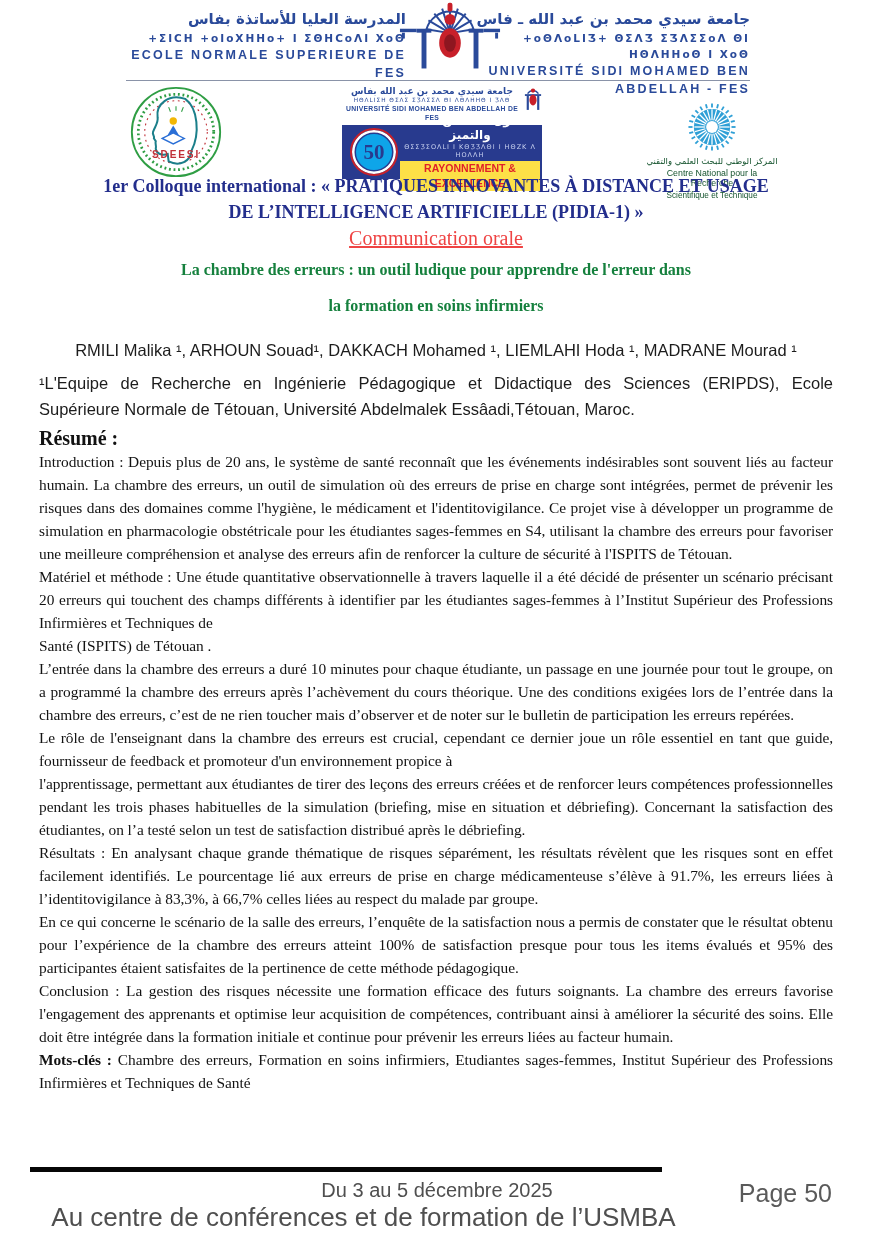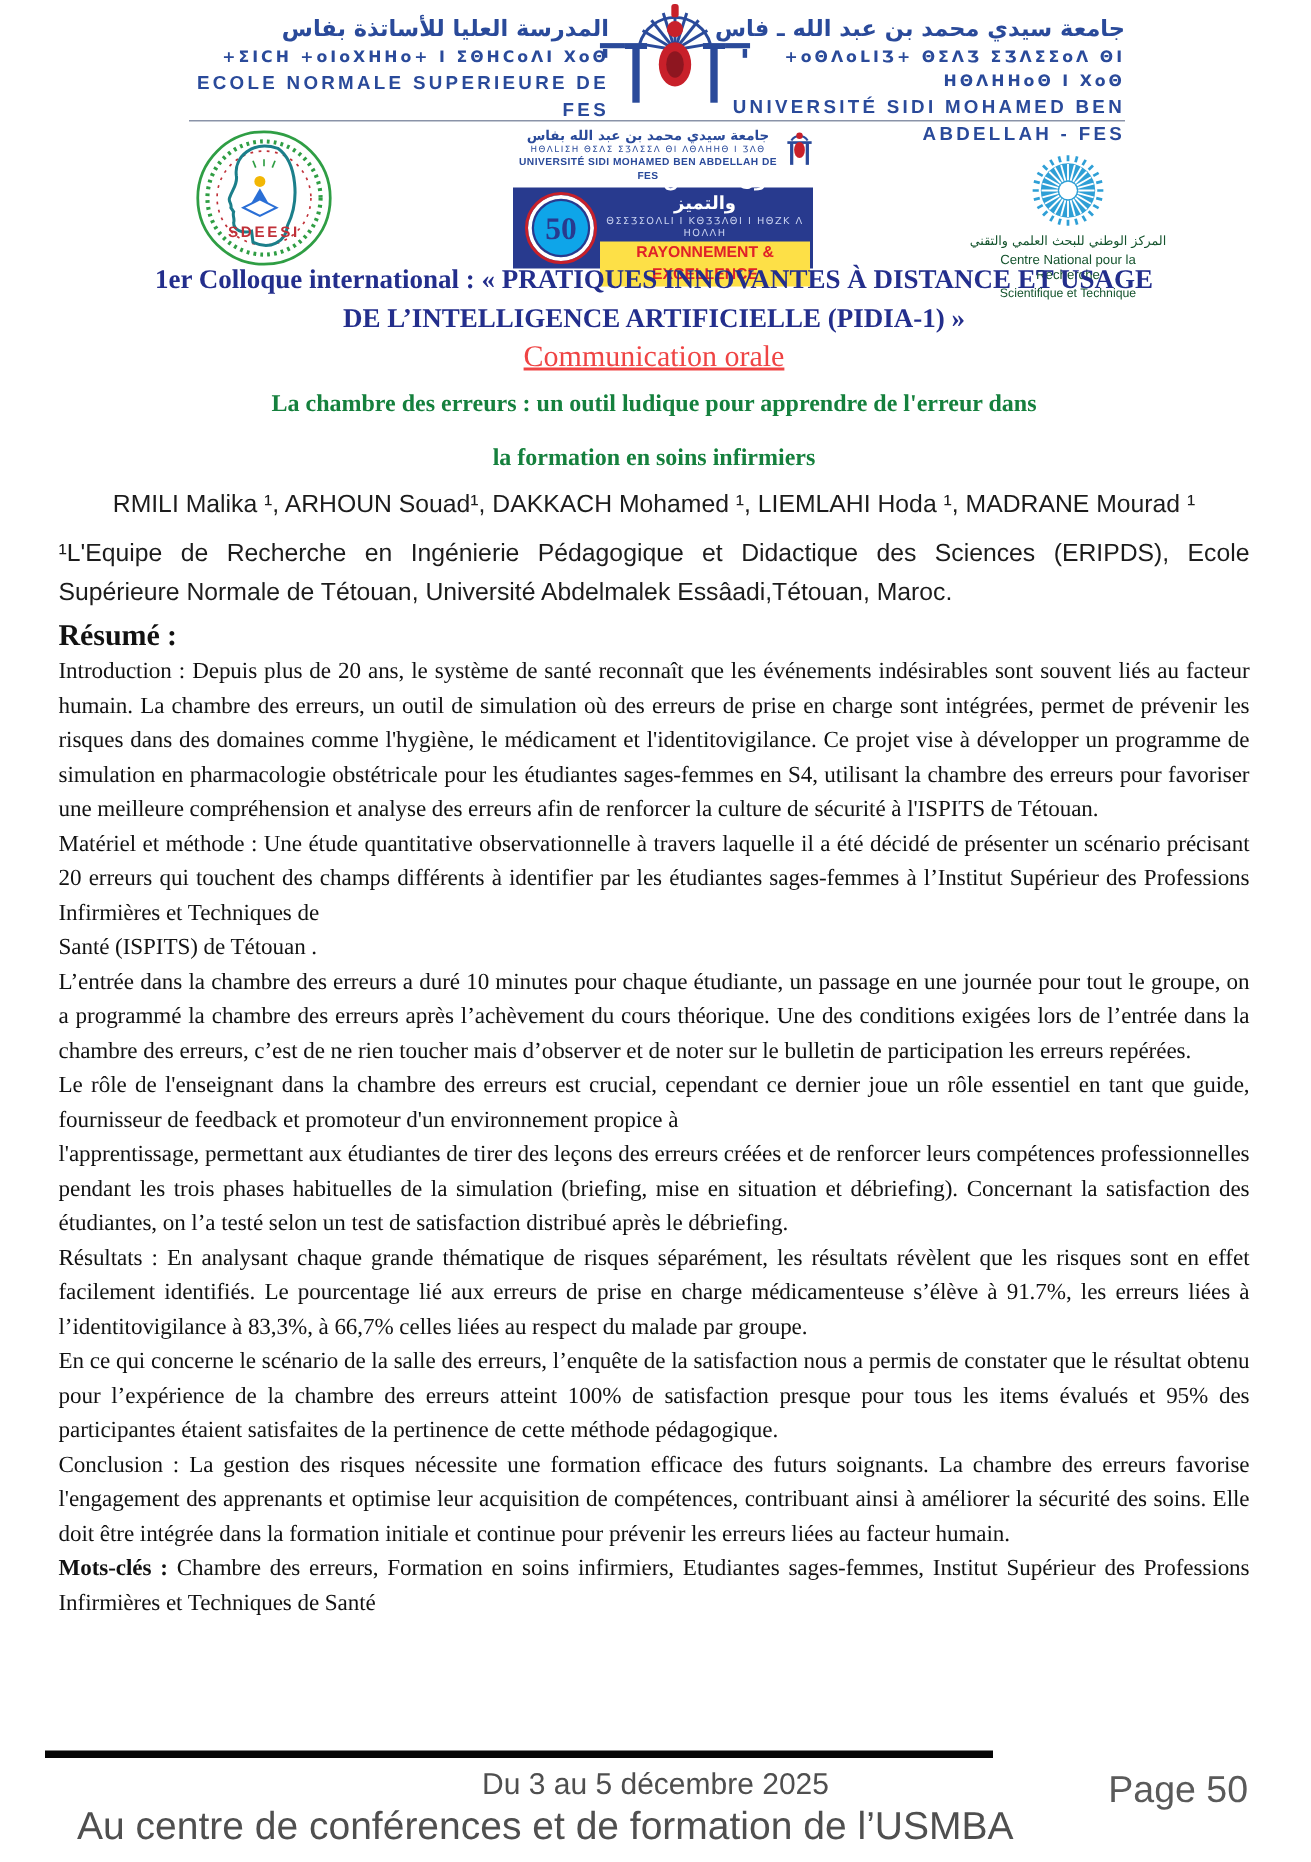--- a/index.html
+++ b/index.html
@@ -36,21 +36,21 @@
   .cnrst svg{width:58px;height:58px;display:block;margin:0 auto;}
   .cnrst .ar{font-size:8.5px;line-height:10px;font-family:"DejaVu Sans",sans-serif;margin-top:0;}
   .cnrst .t1{font-size:8.8px;line-height:10px;font-family:"Liberation Sans",sans-serif;margin-top:2px;}
   .cnrst .t2{font-size:8.2px;line-height:10px;font-family:"Liberation Sans",sans-serif;margin-top:3px;}
 
   
   .content{position:absolute;top:173px;left:0;width:874px;padding:0 41px 0 39px;box-sizing:border-box;}
   .conf{color:#232e8c;font-weight:bold;font-size:18px;line-height:26px;text-align:center;}
   .comm{font-size:20px;line-height:24px;color:#ef4444;text-align:center;text-decoration:underline;margin-top:1px;}
   .title{font-size:16px;font-weight:bold;line-height:36px;text-align:center;color:#15803d;}
-  .authors{font-family:"Liberation Sans",sans-serif;font-size:16.5px;line-height:23px;text-align:center;color:#1c1c1c;margin-top:1px;}
+  .authors{font-family:"Liberation Sans",sans-serif;font-size:16.5px;line-height:23px;text-align:center;color:#1c1c1c;margin-top:15px;}
   .affil{font-family:"Liberation Sans",sans-serif;font-size:16.5px;line-height:26px;text-align:justify;margin-top:8px;color:#1c1c1c;}
   .abstract{margin-top:5px;font-size:15.4px;line-height:23px;text-align:justify;color:#121212;letter-spacing:-0.05px;}
   .abstract .head{font-weight:bold;font-size:20px;}
   .para{margin:0;text-align:justify;}
   .kw .lbl{font-weight:bold;}
 
   
   .foot-bar{position:absolute;left:30px;top:1167px;width:632px;height:5px;background:#060606;}
   .foot-date{position:absolute;top:1177px;left:0;width:874px;text-align:center;font-family:"Liberation Sans",sans-serif;font-size:20px;line-height:26px;color:#4f4f4f;}
   .foot-venue{position:absolute;top:1205px;left:0;width:727px;text-align:center;font-family:"Liberation Sans",sans-serif;font-size:26px;line-height:25px;color:#4f4f4f;}

